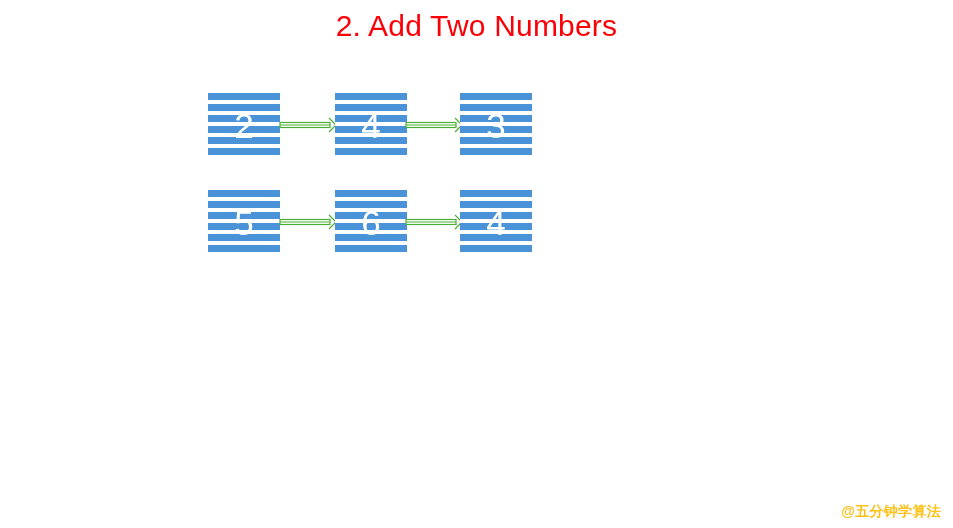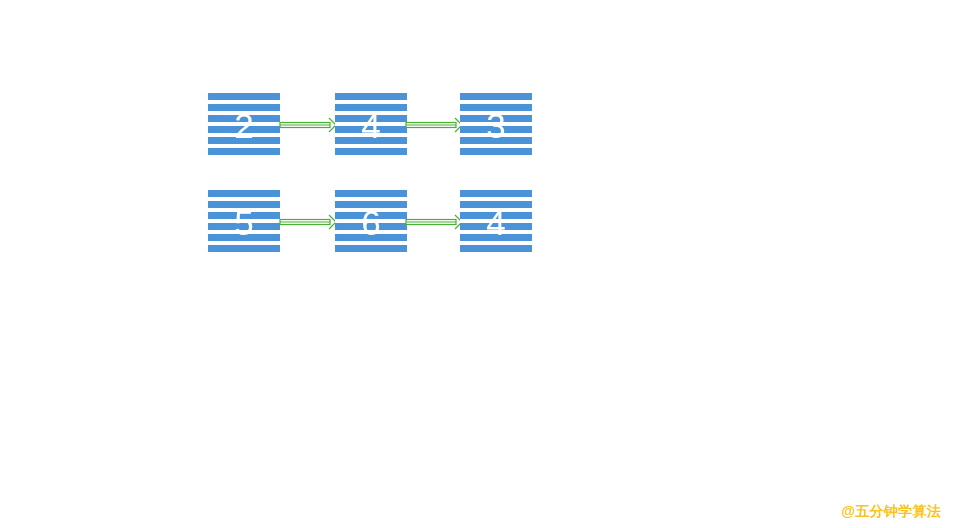--- a/index.html
+++ b/index.html
@@ -118,20 +118,21 @@
     white-space: nowrap;
     letter-spacing: 0.3px;
     margin-left: 16px;
   }
 </style>
 </head>
 <body>
 
 <div id="slide">
 
+  <div id="slide-title">2. Add Two Numbers</div>
 
   <div class="list-row" id="list-row-1">
 
     <div class="node node-pos-0">
       <div class="node-stripes"></div>
       <div class="node-value">2</div>
     </div>
 
     <div class="connector connector-pos-0">
       <svg viewBox="0 0 58 26" xmlns="http://www.w3.org/2000/svg">

